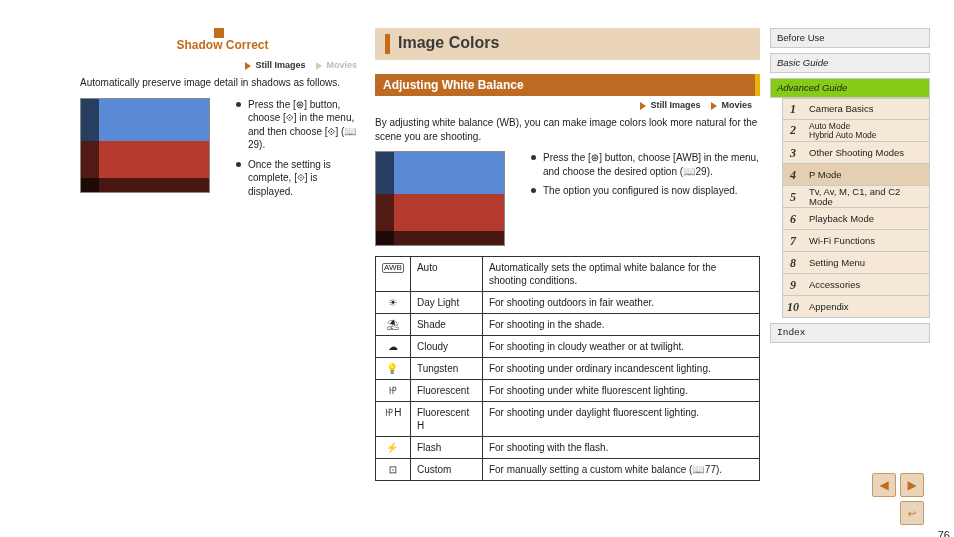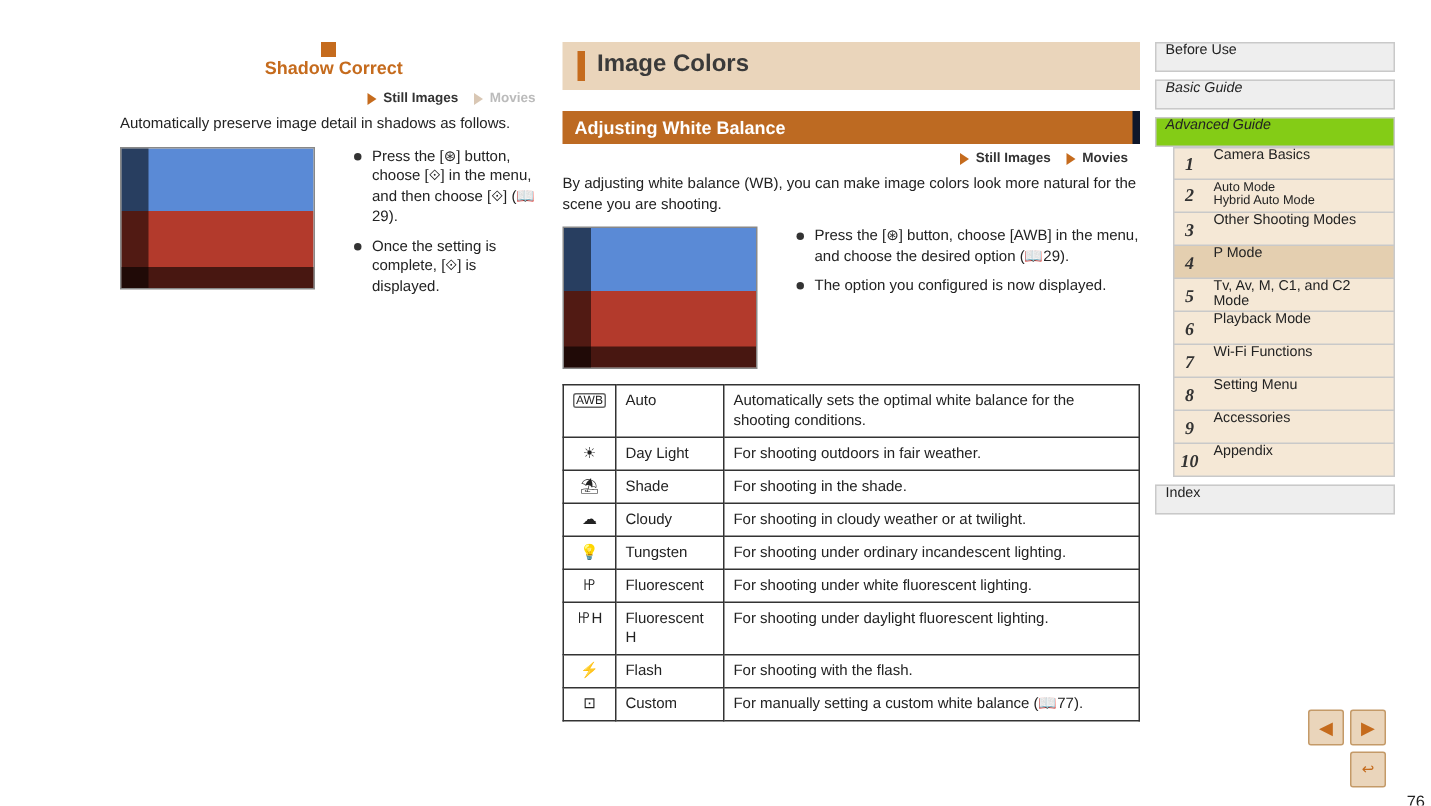--- a/index.html
+++ b/index.html
@@ -26,29 +26,29 @@
 .thumb::after { content:""; position:absolute; left:0; right:0; bottom:0; height:14px; background:rgba(0,0,0,0.6); }
 
 ul.bullets { list-style: none; }
 ul.bullets li { position: relative; padding-left: 12px; margin-bottom: 6px; line-height:1.35; font-size:10px;}
 ul.bullets li::before { content:""; position:absolute; left:0; top:4px; width:5px; height:5px; background:#333; border-radius:50%; }
 
 .title-banner { background:#ead5bb; padding:6px 10px; margin-bottom:14px; display:flex; }
 .title-banner .bar { display:inline-block; width:5px; height:20px; background:#c56b1d; margin-right:8px;}
 .title-banner h2 { font-size:16px; font-weight:bold; color:#3a3a3a; }
 
-.subhead { background:#bd6a22; color:#fff; font-size:12px; font-weight:bold; padding:4px 8px; border-right:5px solid #0f172a; margin-bottom:4px;}
+.subhead { background:#bd6a22; color:#fff; font-size:12px; font-weight:bold; padding:4px 8px; border-right:5px solid #eab308; margin-bottom:4px;}
 
 .wb-table { width:100%; border-collapse: collapse; margin-top:10px; font-size:10px;padding-left:28px;}
 .wb-table td { border:1px solid #333; padding:4px 6px; vertical-align:top; line-height:1.3;}
 .wb-table td.icon { width:22px; text-align:center; }
 .wb-table td.name { width:72px; }
 
 .nav-list { list-style:none; }
-.nav-list li { border:1px solid #c9c9c9; border-top:none; background:#eee; font-size:9.5px; line-height:1; height:20px; display:flex; align-items:flex-start; padding:0 6px; position:relative;}
+.nav-list li { border:1px solid #c9c9c9; border-top:none; background:#eee; font-size:9.5px; line-height:1; height:20px; display:flex; align-items:center; padding:0 6px; position:relative;}
 .nav-list li:first-child { border-top:1px solid #c9c9c9; }
 .nav-list li.sep { margin-top:5px; border-top:1px solid #c9c9c9;font-style:italic;}
 .nav-list li.numb { background:#f5e8d6; padding-left:26px; height:22px; }
 .nav-list li.numb.active { background:#e4cfb0; }
 .nav-list li.numb .num { position:absolute; left:0; top:0; width:20px; height:100%; display:flex; align-items:center; justify-content:center; font-style:italic; font-weight:bold; font-size:12px; color:#333; font-family: Georgia, serif;}
 .nav-list li.twoline { line-height:1.05; font-size:8.5px; }
 .nav-list li.active-top { background:#84cc16; }
 
 .bottom-controls { position:absolute; right:30px; bottom:40px; display:flex; gap:4px;}
 .nav-btn { width:24px; height:24px; border:1px solid #c49a68; background:#ead5bb; display:flex; align-items:center; justify-content:center; color:#c56b1d; font-size:12px; border-radius:2px; cursor:pointer;}
@@ -204,21 +204,21 @@
         </li>
         <li class="numb">
           <span class="num">9</span>
           <span>Accessories</span>
         </li>
         <li class="numb">
           <span class="num">10</span>
           <span>Appendix</span>
         </li>
       </ul>
-    <ul class="nav-list" style="margin-top:5px;">
+    <ul class="nav-list" style="margin-top:5px;font-family:Liberation Mono, monospace;">
       <li>
           <span>Index</span>
         </li>
     </ul>
   </div>
 </div>
 
 <div class="bottom-controls">
   <div class="nav-btn">
       <span>◀</span>

